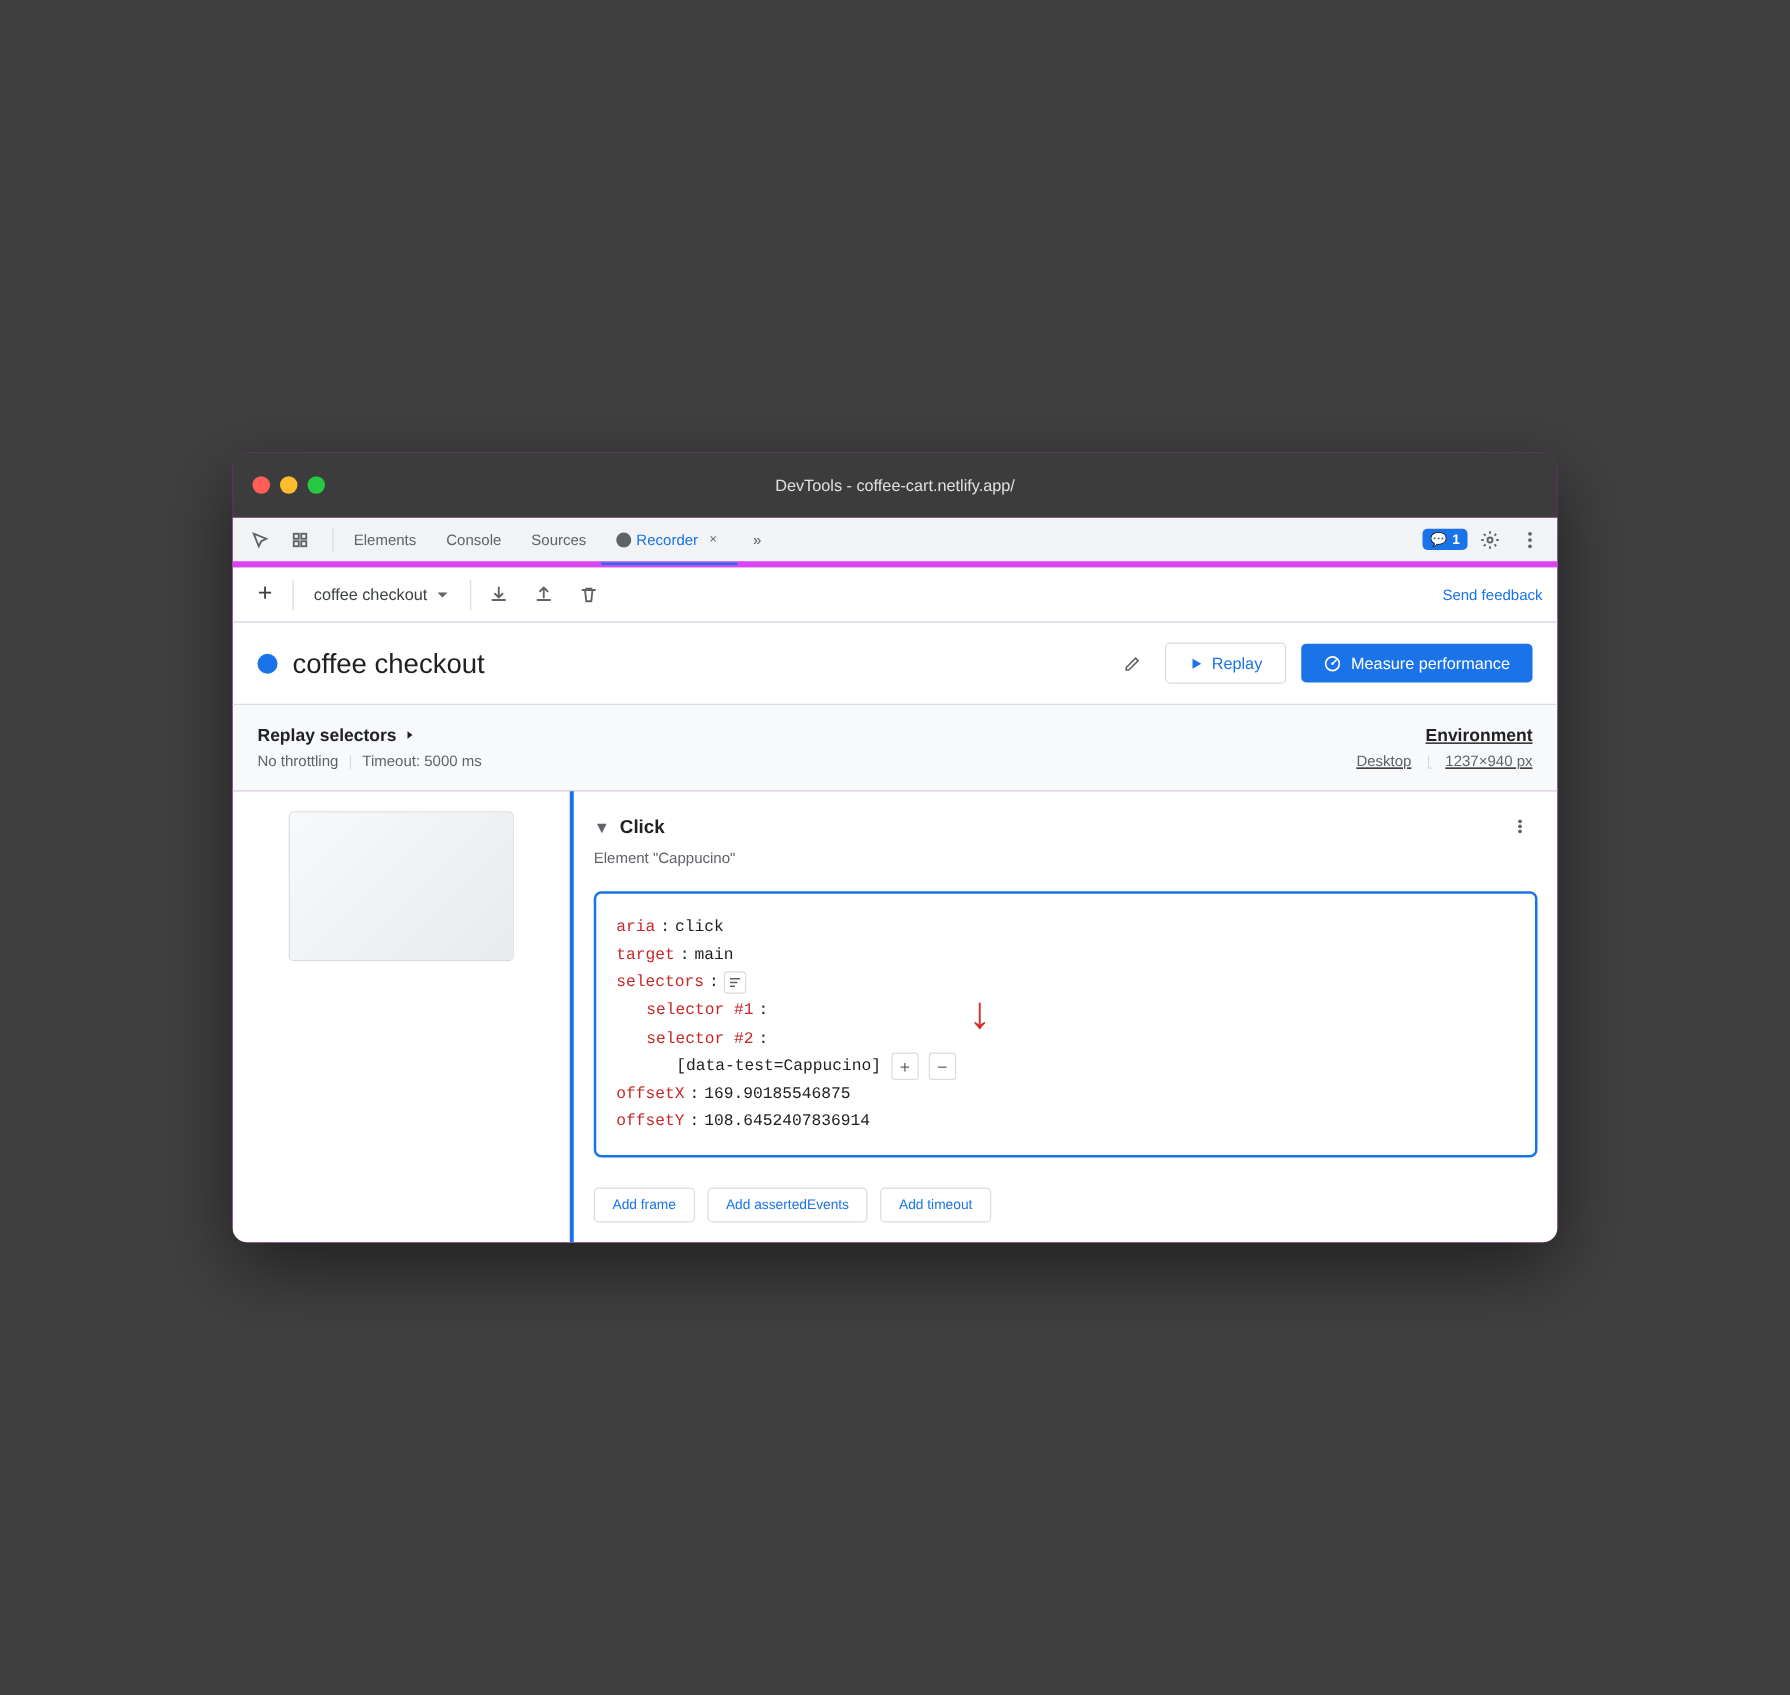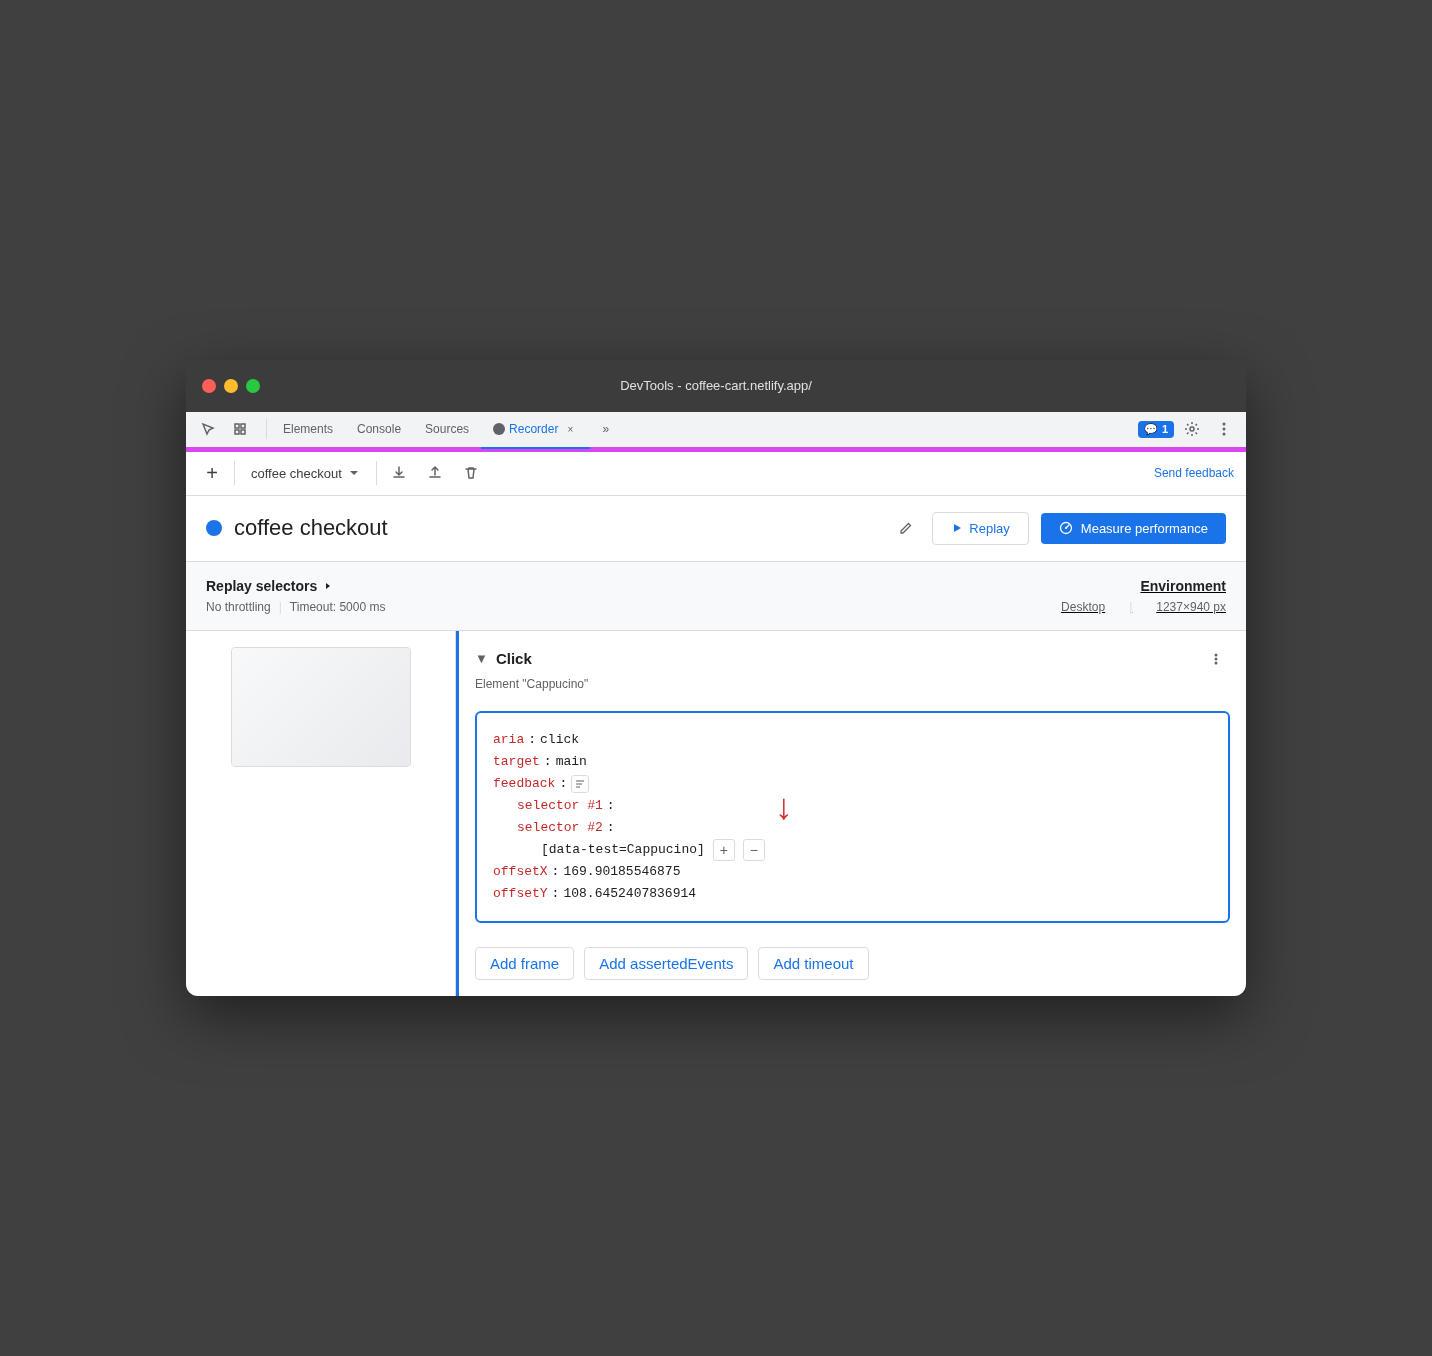--- a/index.html
+++ b/index.html
@@ -292,21 +292,21 @@
       font-size: 14px;
       font-weight: 600;
       color: #202124;
       margin-bottom: 6px;
     }
     .env-subtitle {
       font-size: 12px;
       color: #5f6368;
       display: flex;
       align-items: center;
-      gap: 16px;
+      gap: 4px;
     }
 
     
     .main-content {
       display: flex;
       background: #fff;
     }
 
     
     .left-panel {
@@ -402,21 +402,21 @@
       display: flex;
       gap: 10px;
       padding: 12px 16px 16px;
     }
     .action-btn {
       padding: 7px 14px;
       border: 1px solid #dadce0;
       border-radius: 4px;
       background: #fff;
       cursor: pointer;
-      font-size: 15px;
+      font-size: 11px;
       font-weight: 500;
       color: #1a73e8;
     }
     .timeline-line {
       width: 3px;
       background: #1a73e8;
       flex-shrink: 0;
     }
     .step-content {
       flex: 1;
@@ -607,21 +607,21 @@
             <span class="code-key">aria</span>
             <span class="code-value">: </span>
             <span class="code-value">click</span>
           </div>
           <div class="code-line">
             <span class="code-key">target</span>
             <span class="code-value">: </span>
             <span class="code-value">main</span>
           </div>
           <div class="code-line">
-            <span class="code-key">feedback</span>
+            <span class="code-key">selectors</span>
             <span class="code-value">: </span>
             <span class="selector-icon">
               <svg width="10" height="10" viewBox="0 0 10 10" fill="none">
                 <path d="M1 2h8M1 5h6M1 8h4" stroke="#5f6368" stroke-width="1.2"></path>
               </svg>
             </span>
           </div>
           <div class="code-line code-indent1">
             <span class="code-key">selector #1</span>
             <span class="code-value">:</span>

